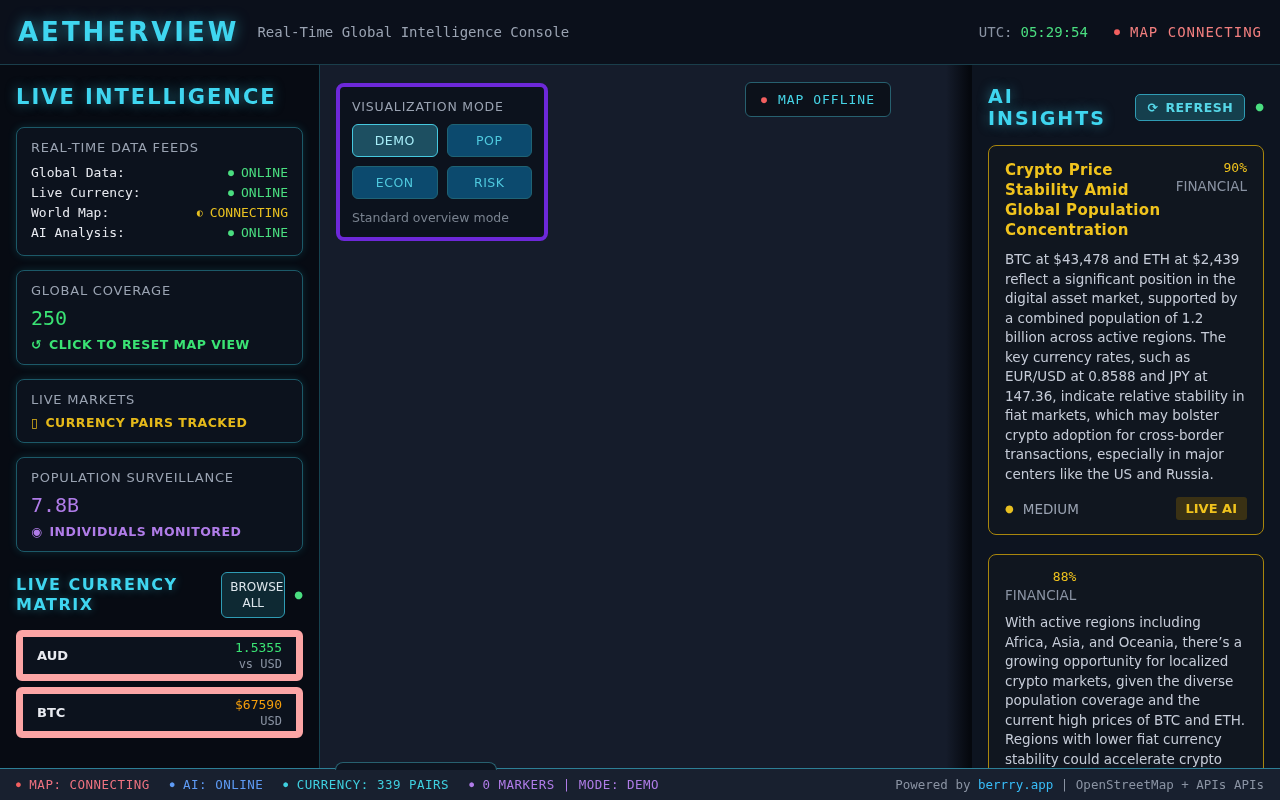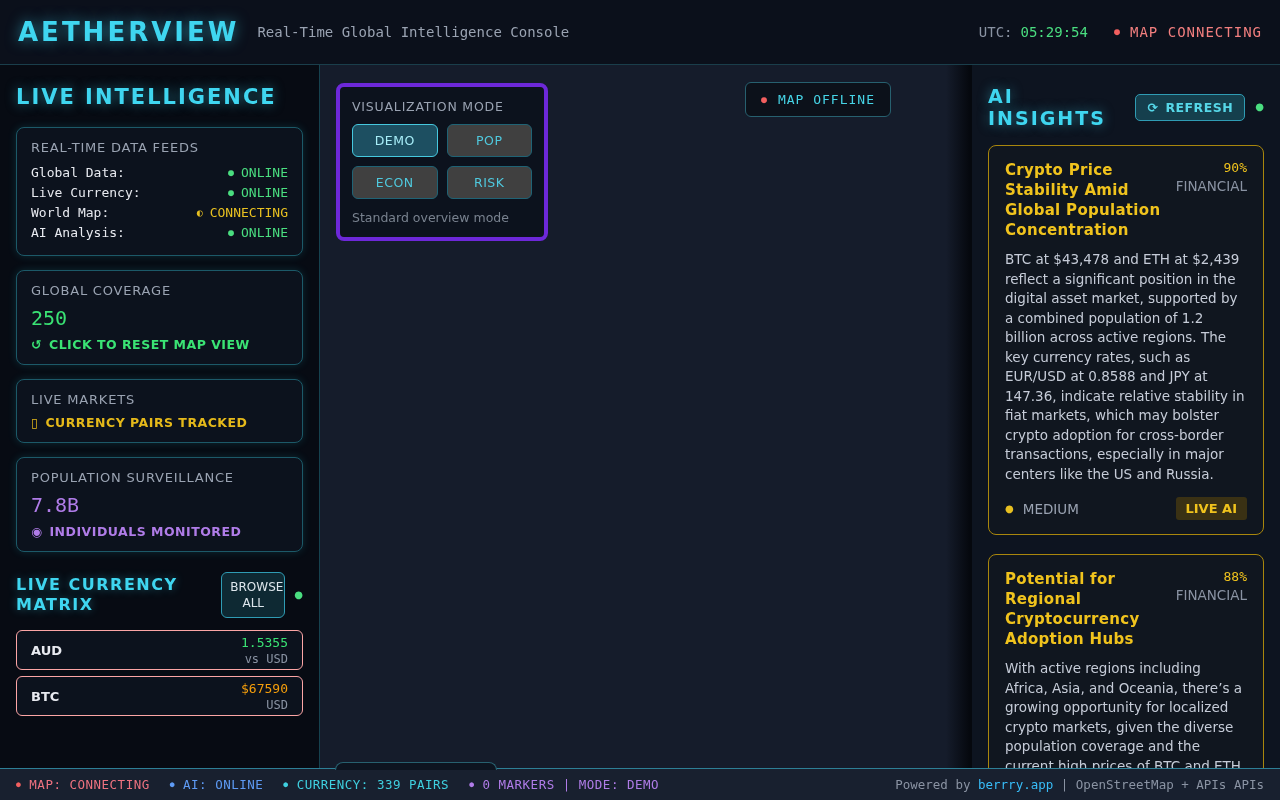--- a/index.html
+++ b/index.html
@@ -46,40 +46,40 @@
   .c-green { color:#3ae374; } .c-yellow { color:#e5b91a; } .c-purple { color:#b07ce8; }
 
   .matrix-header { display:flex; align-items:center; margin:20px 0 12px; }
   .matrix-title { width:168px; font-size:16px; font-weight:800; color:#3fd6f0;
     letter-spacing:1.5px; line-height:20px; text-shadow:0 0 10px rgba(63,214,240,.4); }
   .browse-btn { margin-left:auto; width:64px; padding:6px 8px; text-align:center;
     background:#0e2933; border:1px solid #2f9cb4; border-radius:6px; color:#dde6ec;
     font-size:12px; line-height:16px; cursor:pointer; }
   .matrix-dot { margin-left:9px; }
 
-  .currency-row { background:#0c121d; border:1px solid #fca5a5; border-radius:6px;
+  .currency-row { background:#0c121d; border:7px solid #fca5a5; border-radius:6px;
     padding:9px 14px; margin-bottom:6px; display:flex; justify-content:space-between;
-    align-items:center; height:40px; cursor:pointer; }
+    align-items:center; height:51px; cursor:pointer; }
   .cur-code { font-size:13px; font-weight:700; color:#e8eaf0; }
   .cur-col { text-align:right; font-family:"DejaVu Sans Mono", monospace; }
   .cur-val { font-size:13px; }
   .cur-val.green { color:#3ae374; } .cur-val.orange { color:#f59e0b; }
   .cur-sub { font-size:12px; color:#8a93a3; margin-top:2px; }
 
   
   .map-area { flex:1; position:relative; background:#151c2b; }
   .map-area::after { content:""; position:absolute; top:0; right:0; bottom:0; width:26px;
     background:linear-gradient(90deg, rgba(5,8,14,0) 0%, #05080e 90%); pointer-events:none; }
   .viz-panel { position:absolute; left:16px; top:18px; width:212px;
     background:rgba(12,17,28,.93); border:4px solid #6d28d9; border-radius:8px;
     padding:12px; }
   .viz-title { font-size:12.5px; color:#9aa3b2; letter-spacing:.8px; margin-bottom:10px; }
   .viz-grid { display:grid; grid-template-columns:1fr 1fr; gap:9px; }
   .mode-btn { padding:8px 0; text-align:center; border-radius:6px; font-size:12.5px;
-    letter-spacing:.5px; color:#4fc9de; background:#404040; border:1px solid #1f6375;
+    letter-spacing:.5px; color:#4fc9de; background:#0c4a6e; border:1px solid #1f6375;
     cursor:pointer; }
   .mode-btn.active { background:#1d4f61; border-color:#46c8de; color:#a8eef8; }
   .viz-caption { margin-top:11px; font-size:12.5px; color:#79828f; }
   .offline-badge { position:absolute; top:17px; right:81px; display:flex;
     align-items:center; gap:10px; padding:9px 15px; background:rgba(10,15,24,.85);
     border:1px solid #27606f; border-radius:6px;
     font-family:"DejaVu Sans Mono", monospace; font-size:13px; color:#46d4e6;
     letter-spacing:1px; }
   .partial-panel { position:absolute; bottom:-2px; left:15px; width:162px; height:8px;
     border:1px solid #27606f; border-bottom:none; border-radius:8px 8px 0 0;
@@ -265,21 +265,20 @@
         <div class="priority">
           <span class="dot yellow">●</span>
           <span>MEDIUM</span>
         </div>
         <div class="live-badge">LIVE AI</div>
       </div>
     </div>
 
     <div class="insight-card">
       <div class="card-head">
-        <div class="card-title">Potential for Regional Cryptocurrency Adoption Hubs</div>
         <div class="card-meta">
           <div class="card-conf">88%</div>
           <div class="card-cat">FINANCIAL</div>
         </div>
       </div>
       <div class="card-body">With active regions including Africa, Asia, and Oceania, there’s a growing opportunity for localized crypto markets, given the diverse population coverage and the current high prices of BTC and ETH. Regions with lower fiat currency stability could accelerate crypto adoption as an alternative store of value or currency exchange mechanism.</div>
 
     </div>
   </div>
 </div>

